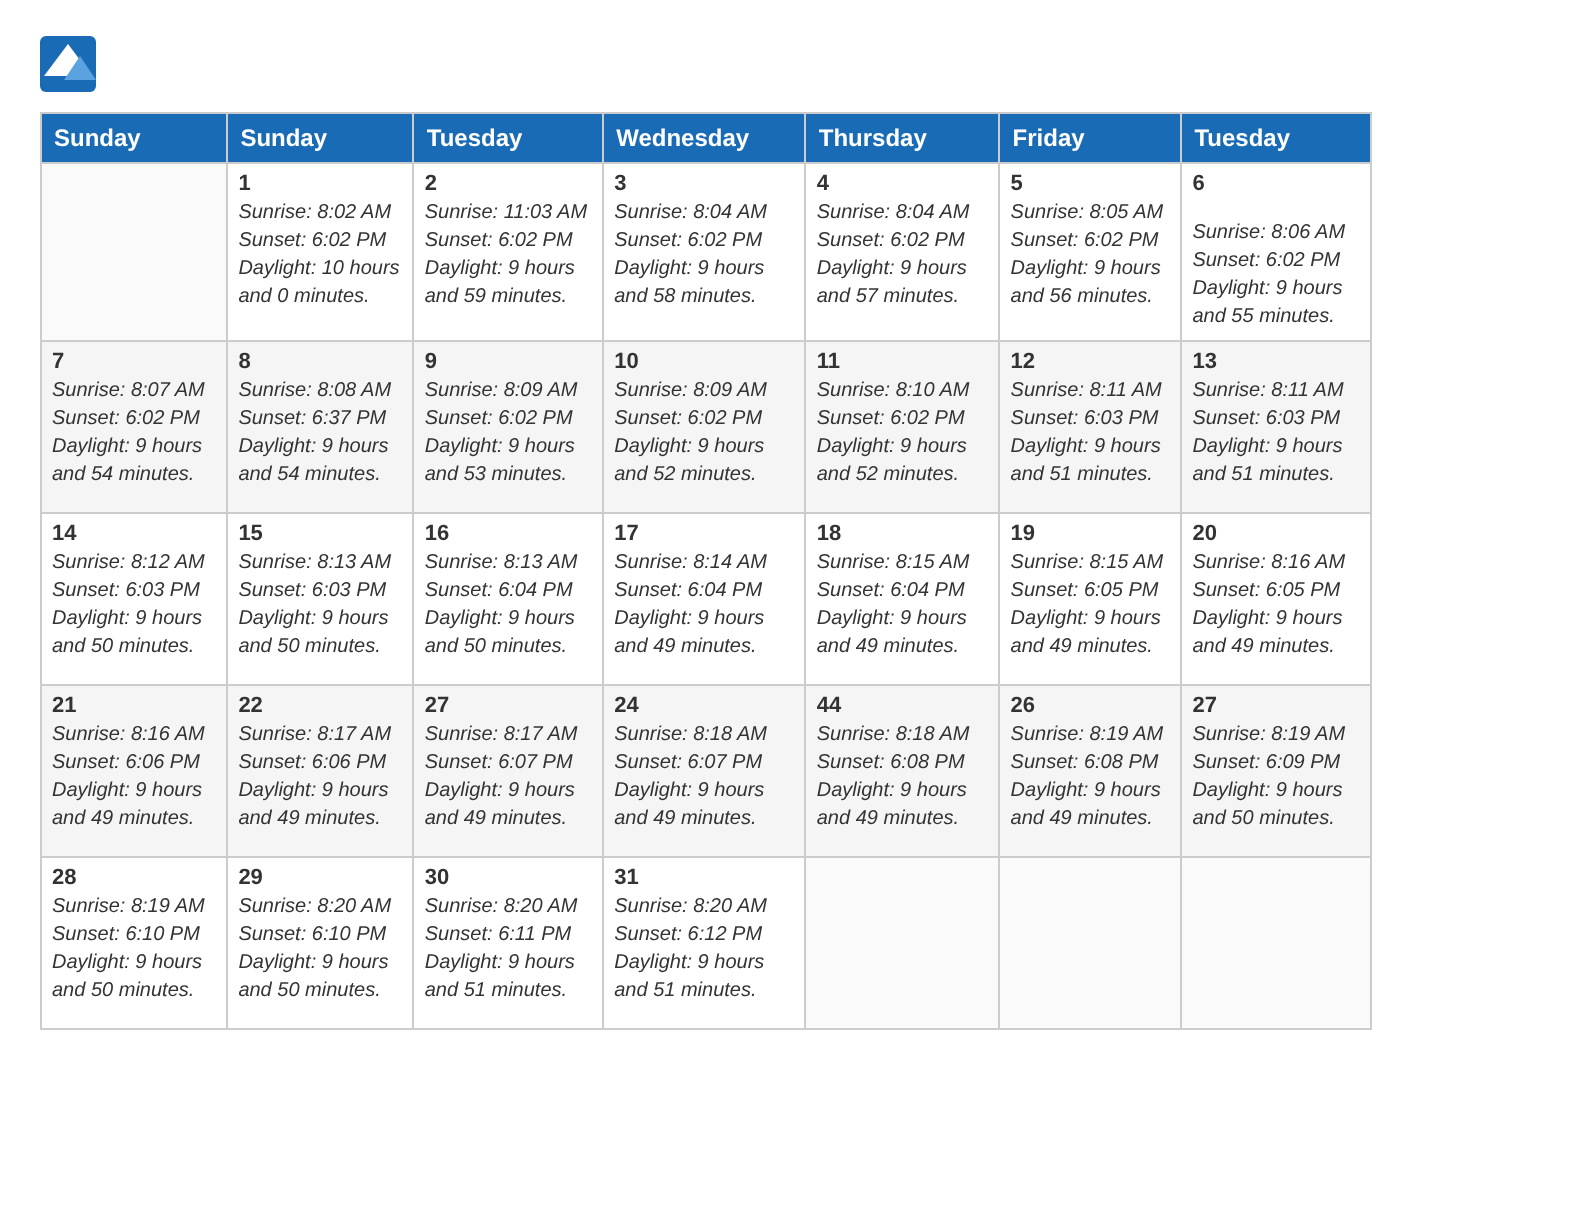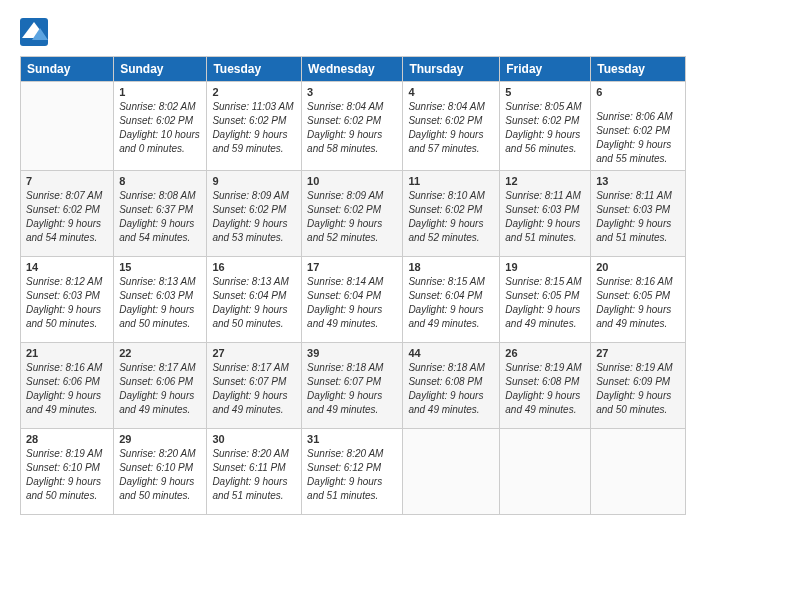--- a/index.html
+++ b/index.html
@@ -296,21 +296,21 @@
 and 49 minutes.</div>
           </td>
           <td>
             <span class="day-number">27</span>
             <div class="day-info" style="white-space: pre-line;">Sunrise: 8:17 AM
 Sunset: 6:07 PM
 Daylight: 9 hours
 and 49 minutes.</div>
           </td>
           <td>
-            <span class="day-number">39</span>
+            <span class="day-number">24</span>
             <div class="day-info" style="white-space: pre-line;">Sunrise: 8:18 AM
 Sunset: 6:07 PM
 Daylight: 9 hours
 and 49 minutes.</div>
           </td>
           <td>
             <span class="day-number">44</span>
             <div class="day-info" style="white-space: pre-line;">Sunrise: 8:18 AM
 Sunset: 6:08 PM
 Daylight: 9 hours

